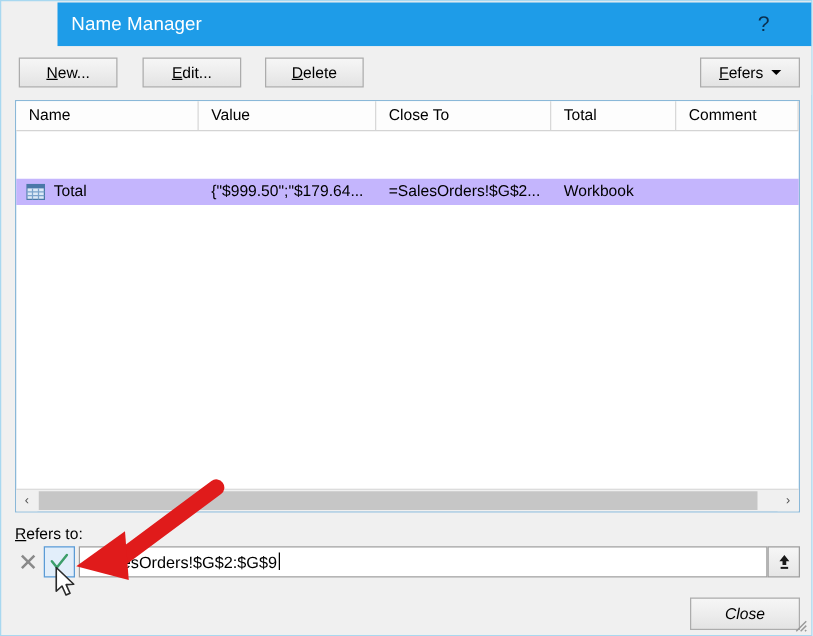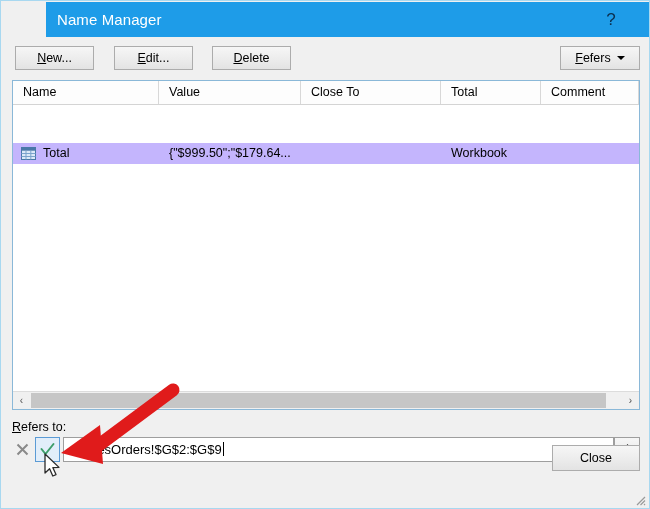--- a/index.html
+++ b/index.html
@@ -249,30 +249,31 @@
     background: linear-gradient(to bottom, #f6f6f6, #e6e6e6);
     border: 1px solid #9e9e9e;
     box-sizing: border-box;
     display: flex; align-items: center; justify-content: center;
     cursor: default;
   }
 
   
   #close-button {
     position: absolute;
-    left: 551px; top: 444px;
+    left: 551px; top: 477px;
     width: 88px; height: 26px;
     background: linear-gradient(to bottom, #f6f6f6 0%, #ededed 50%, #e3e3e3 100%);
     border: 1px solid #acacac;
     box-sizing: border-box;
     display: flex; align-items: center; justify-content: center;
     font-size: 12.5px;
     color: #000;
     cursor: default;
     user-select: none;
+    font-style: italic;
   }
 
   
   #resize-grip {
     position: absolute;
     right: 3px; bottom: 2px;
     width: 12px; height: 12px;
   }
 
   
@@ -335,20 +336,21 @@
           <svg id="row-table-icon" viewBox="0 0 15 13">
             <rect x="0.5" y="0.5" width="14" height="12" fill="#dce9f7" stroke="#4a78a8"></rect>
             <rect x="0.5" y="0.5" width="14" height="3.2" fill="#4a78a8"></rect>
             <line x1="0.5" x2="14.5" y1="6.5" y2="6.5" stroke="#7ba3cc" stroke-width="1"></line>
             <line x1="0.5" x2="14.5" y1="9.5" y2="9.5" stroke="#7ba3cc" stroke-width="1"></line>
             <line y1="3.7" y2="12.5" x1="5" x2="5" stroke="#7ba3cc" stroke-width="1"></line>
             <line y1="3.7" y2="12.5" x1="9.8" x2="9.8" stroke="#7ba3cc" stroke-width="1"></line>
           </svg>
           <div class="lcell withicon" style="left: 0px; width: 146px;">Total</div>
           <div class="lcell" style="left: 146px; width: 142px;">{"$999.50";"$179.64...</div>
+          <div class="lcell" style="left: 288px; width: 140px;">=SalesOrders!$G$2...</div>
           <div class="lcell" style="left: 428px; width: 100px;">Workbook</div>
           <div class="lcell" style="left: 528px; width: 98px;"></div>
         </div>
       </div>
 
     <div id="list-hscroll">
       <div class="hs-arrow" id="hscroll-left">‹</div>
       <div id="hscroll-thumb"></div>
       <div class="hs-arrow" id="hscroll-right">›</div>
     </div>

